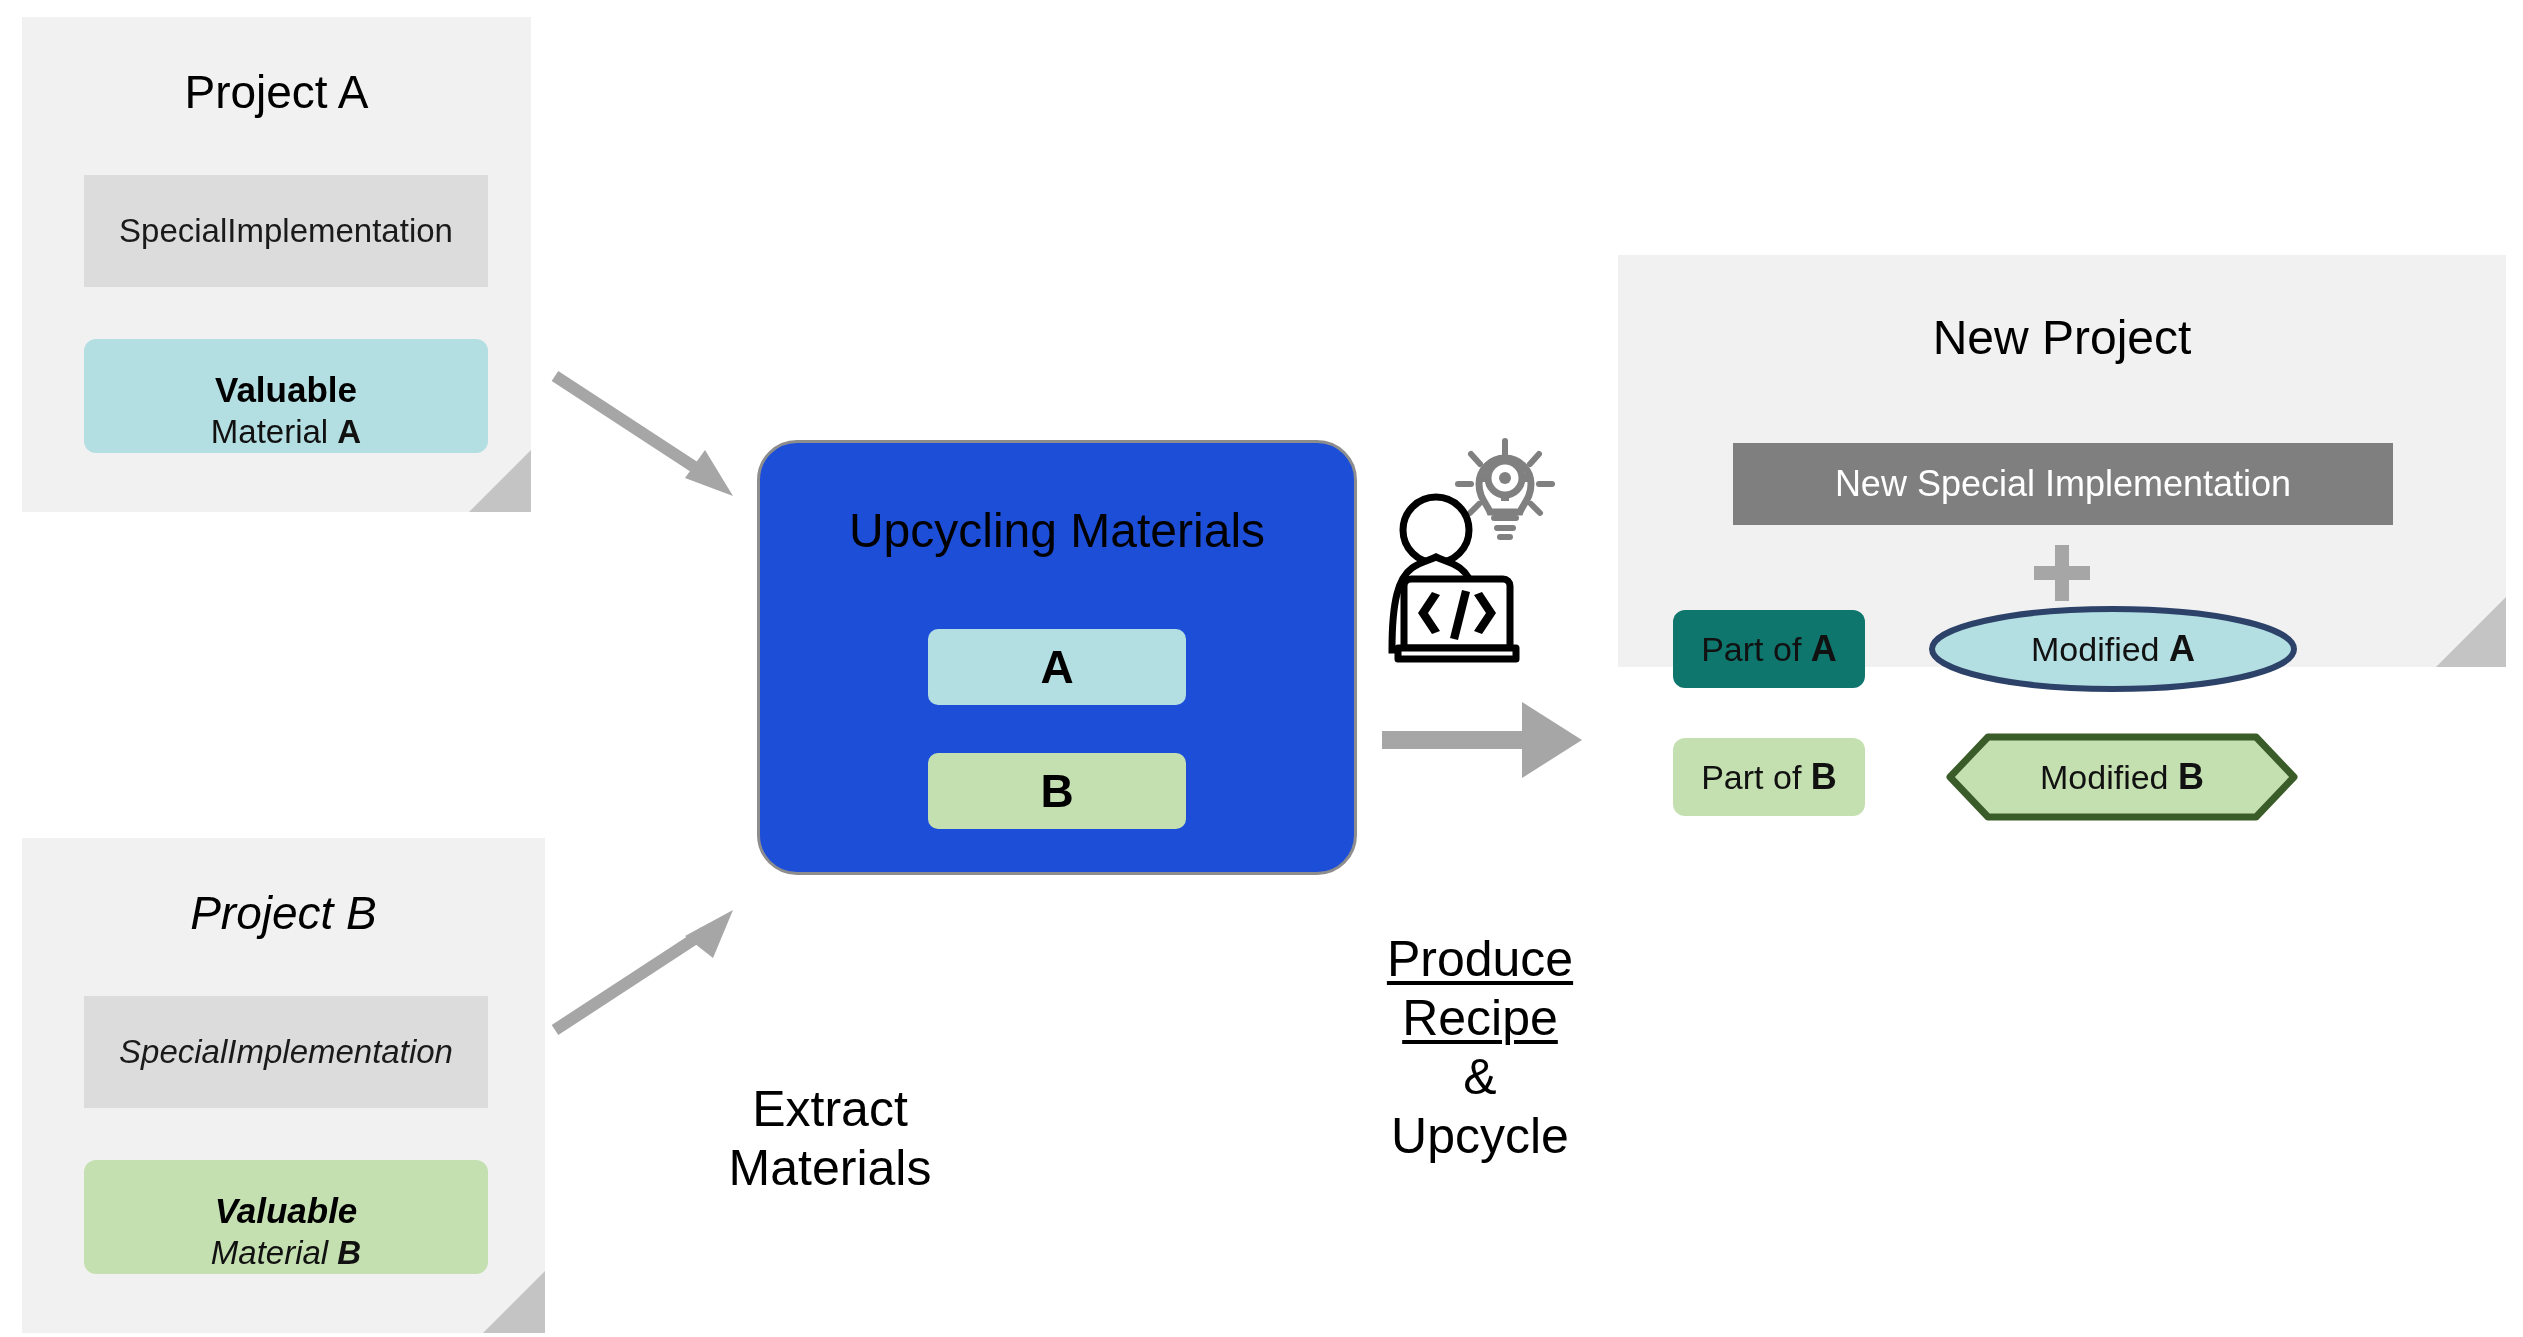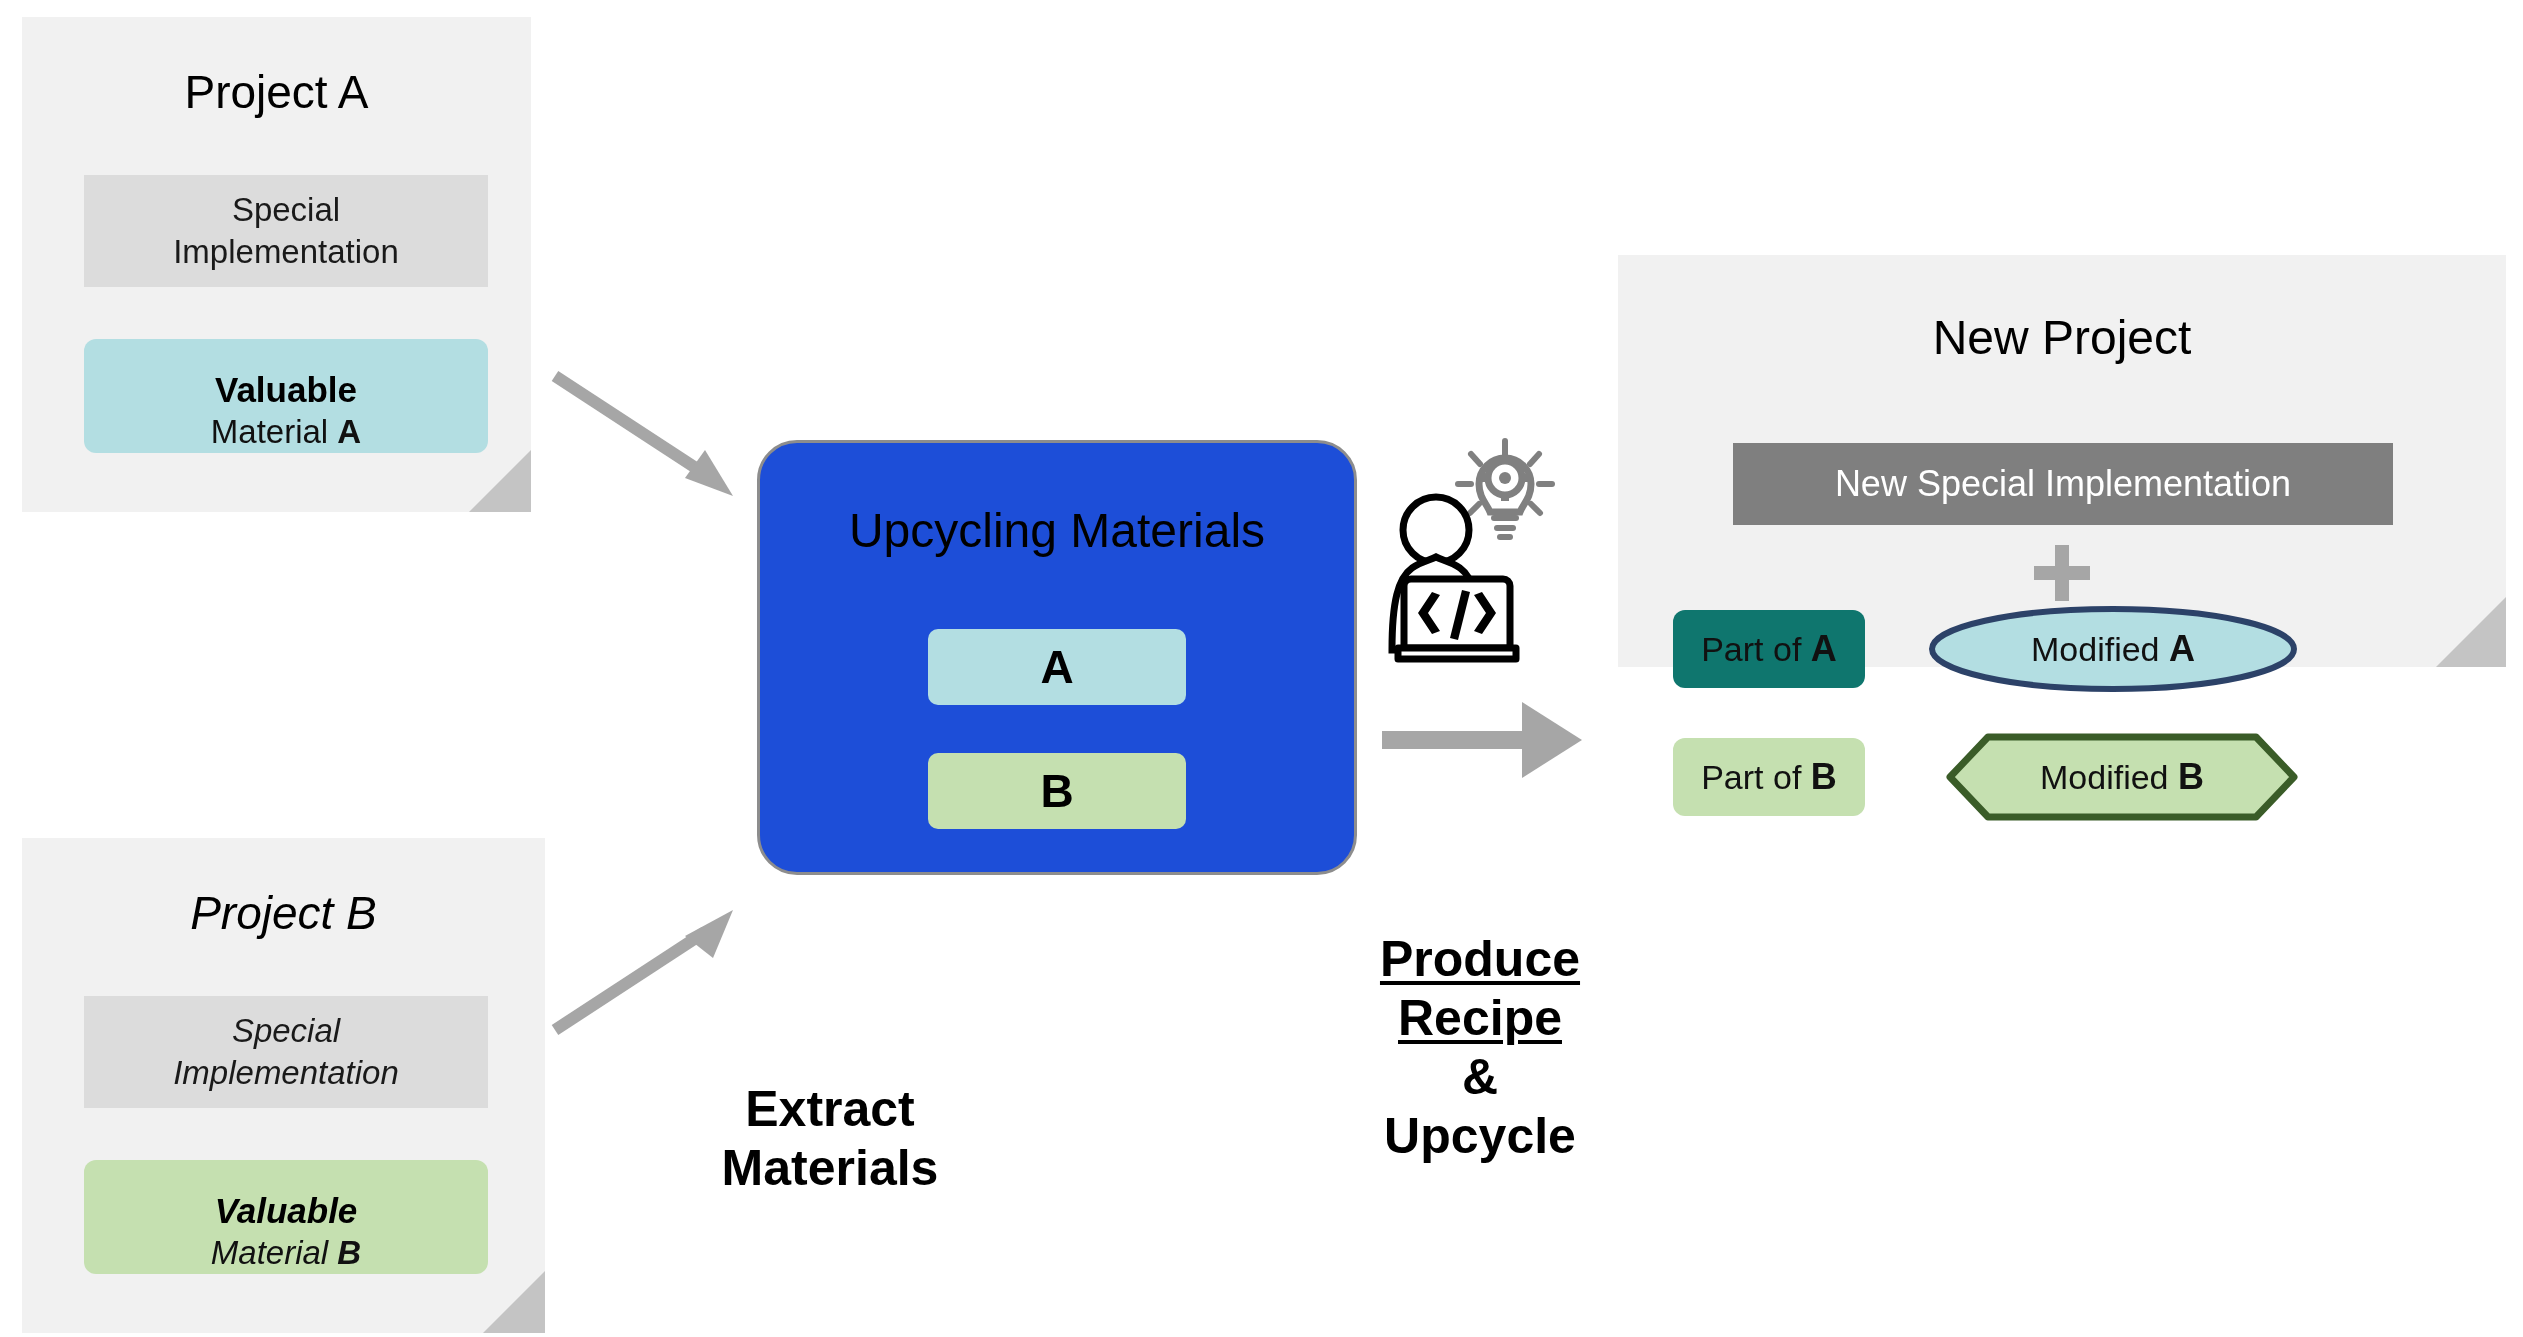--- a/index.html
+++ b/index.html
@@ -28,21 +28,21 @@
     left: 0; right: 0;
     text-align: center;
     font-size: 46px;
     color: #000;
     line-height: 1.1;
   }
   .spec-box {
     position: absolute;
     background: #dcdcdc;
     display: flex;
-    flex-direction: column;
+    flex-direction: row;
     align-items: center;
     justify-content: center;
     font-size: 33px;
     color: #1a1a1a;
     line-height: 1.28;
     text-align: center;
   }
   .valuable-box {
     position: absolute;
     border-radius: 12px;
@@ -82,21 +82,21 @@
     font-size: 46px; font-weight: bold; color: #000;
   }
 
   
   .arrow-svg { position: absolute; overflow: visible; }
 
   
   .free-label {
     position: absolute;
     text-align: center;
-    font-weight: bold;
+    font-weight: normal;
     color: #000;
     line-height: 1.18;
   }
   .ul { text-decoration: underline; text-decoration-thickness: 4px; text-underline-offset: 5px; }
 
   
   #new-project-panel {
     position: absolute;
     left: 1618px; top: 255px;
     width: 888px; height: 412px;

